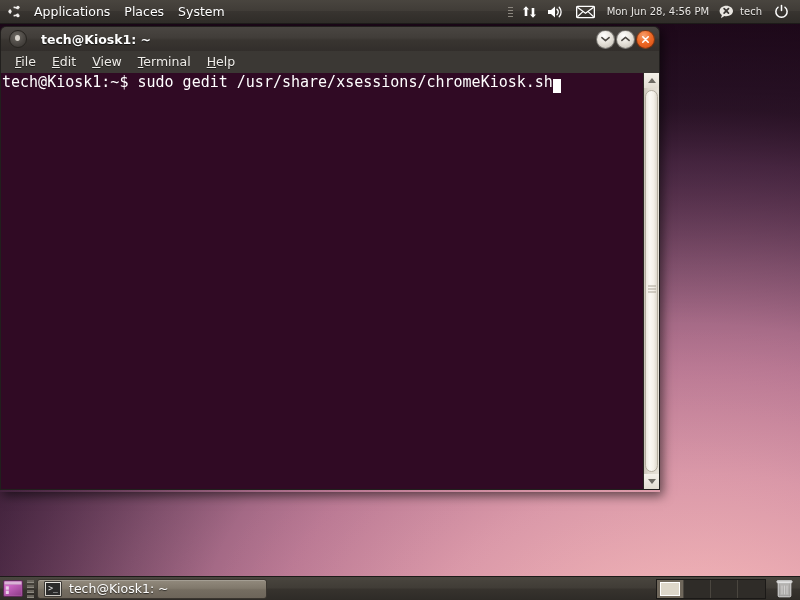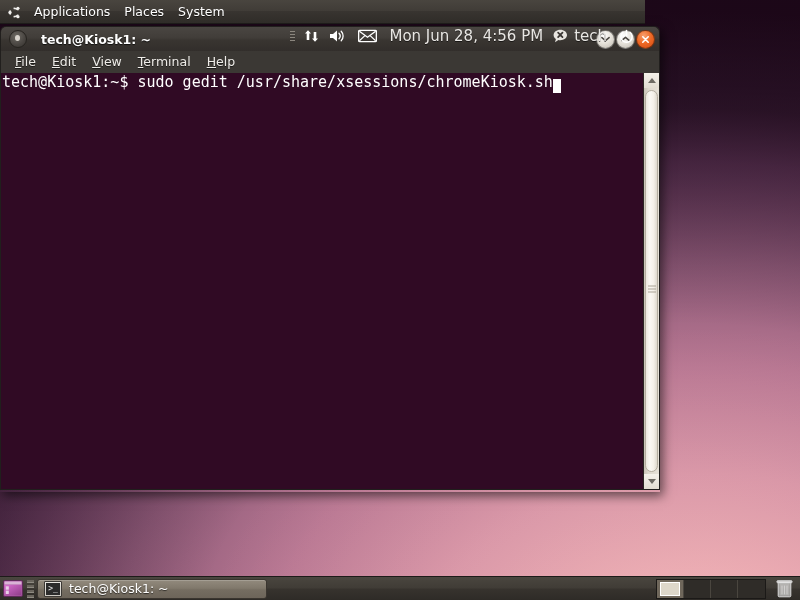--- a/index.html
+++ b/index.html
@@ -45,30 +45,29 @@
         rgba(255,190,200,0.10) 35%,
         rgba(0,0,0,0.0) 60%,
         rgba(20,2,16,0.35) 90%,
         rgba(14,1,11,0.55) 100%);
   }
 
   
   #top-panel {
     position: absolute;
     left: 0; top: 0;
-    width: 645px; height: 24px;
+    width: 800px; height: 24px;
     background: linear-gradient(to bottom, #49453f 0%, #403c37 48%, #383430 50%, #2f2c28 100%);
     border-bottom: 1px solid #1d1b19;
     box-sizing: border-box;
     display: flex;
-    align-items: flex-start;
+    align-items: center;
     font-size: 12.5px;
     color: #ffffff;
     z-index: 40;
-    flex-direction: column;
   }
   .panel-left { display: flex; align-items: center; height: 24px; }
   .panel-right {
     margin-left: auto;
     display: flex;
     align-items: center;
     height: 24px;
     padding-right: 5px;
   }
   .panel-menu {
@@ -81,21 +80,21 @@
     text-shadow: 0 1px 0 rgba(0,0,0,0.55);
   }
   .panel-item {
     height: 24px;
     display: flex;
     align-items: center;
     padding: 0 4px;
   }
   .panel-text {
     color: #e9e7e4;
-    font-size: 15px;
+    font-size: 10px;
     white-space: nowrap;
     text-shadow: 0 1px 0 rgba(0,0,0,0.55);
   }
   #ubuntu-logo { padding: 0 5px 0 7px; display: flex; align-items: center; }
 
   
   #terminal-window {
     position: absolute;
     left: 0px; top: 26px;
     width: 660px; height: 466px;

